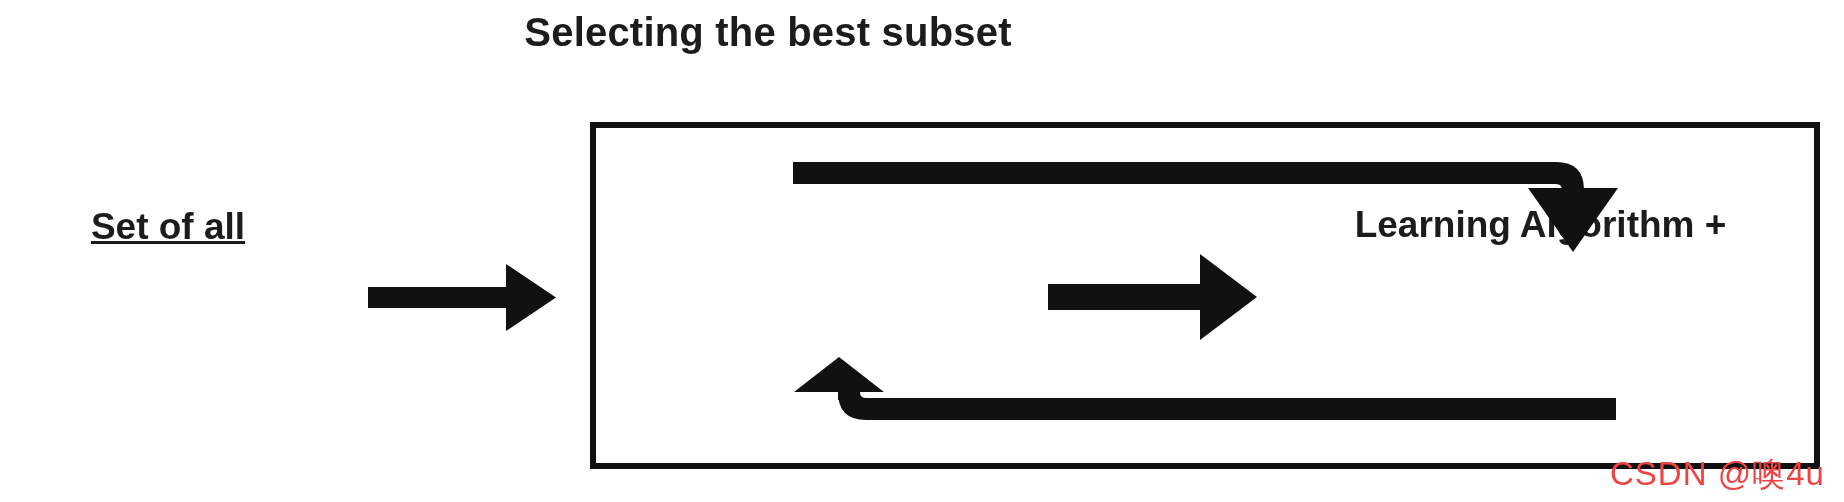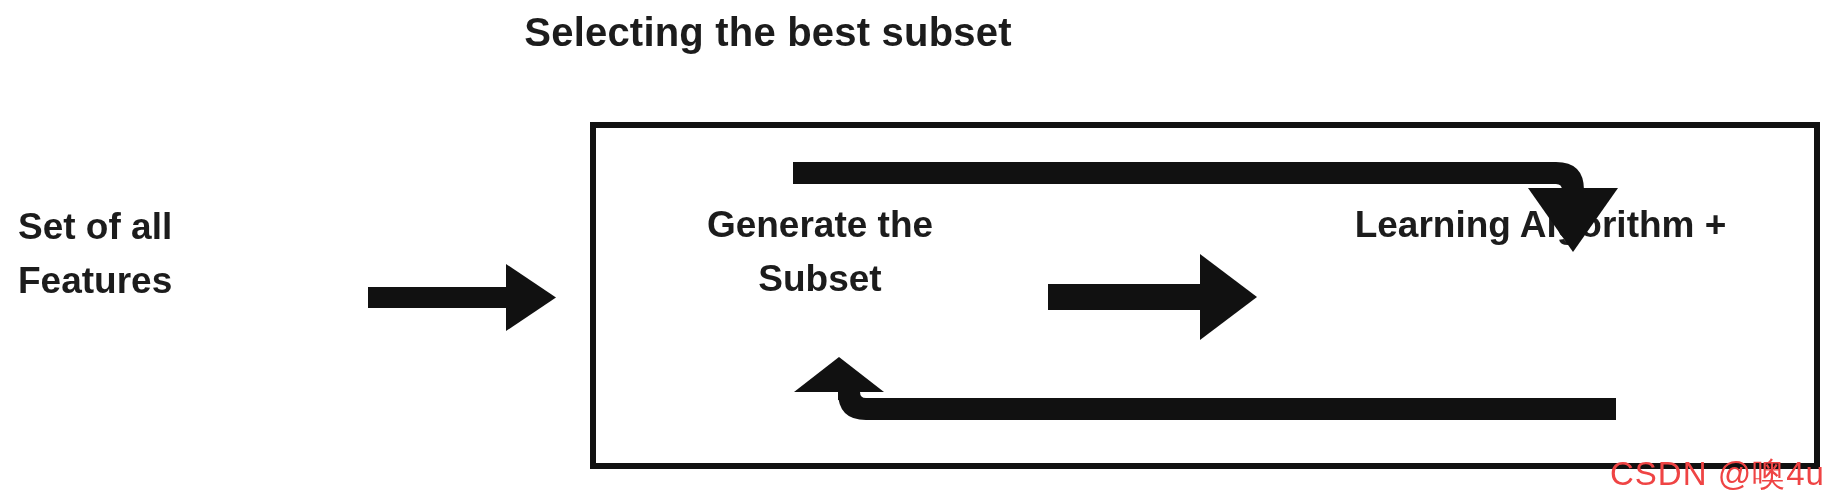--- a/index.html
+++ b/index.html
@@ -34,25 +34,26 @@
   #diagram-title .title-inner {
     display: inline-block;
     transform: translateX(8px);
   }
   
   #set-of-all-features {
     position: absolute;
     left: 18px;
     top: 200px;
     width: 300px;
-    text-align: left;
+    text-align: center;
     font-size: 37px;
     font-weight: bold;
     line-height: 1.45;
     color: #1c1c1c;
+    text-decoration: underline;
   }
   
   #process-box {
     position: absolute;
     left: 590px;
     top: 122px;
     width: 1230px;
     height: 347px;
     border: 6px solid #111111;
     box-sizing: border-box;
@@ -106,29 +107,24 @@
 <body>
 
 <div id="canvas">
 
   <div id="diagram-title">
     <span class="title-inner">Selecting the best subset</span>
   </div>
 
   <div id="set-of-all-features">
     <div>Set of all</div>
-    <div>Features</div>
   </div>
 
   <div id="process-box"></div>
 
-  <div id="generate-subset-label">
-    <div>Generate the</div>
-    <div>Subset</div>
-  </div>
 
   <div id="learning-algorithm-label">
     <div>Learning Algorithm +</div>
   </div>
 
   <svg id="arrow-layer" viewBox="0 0 1844 502" width="1844" height="502">
 
     <g fill="#111111">
       <rect x="368" y="287" width="152" height="21"></rect>
       <polygon points="506,264 506,331 556,297.5"></polygon>

